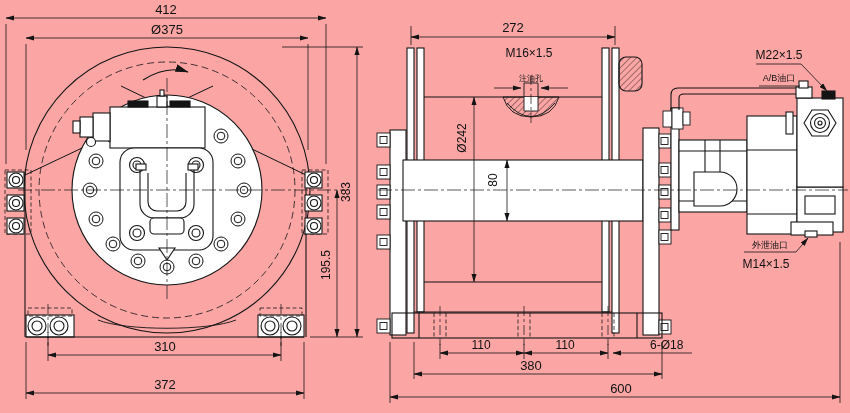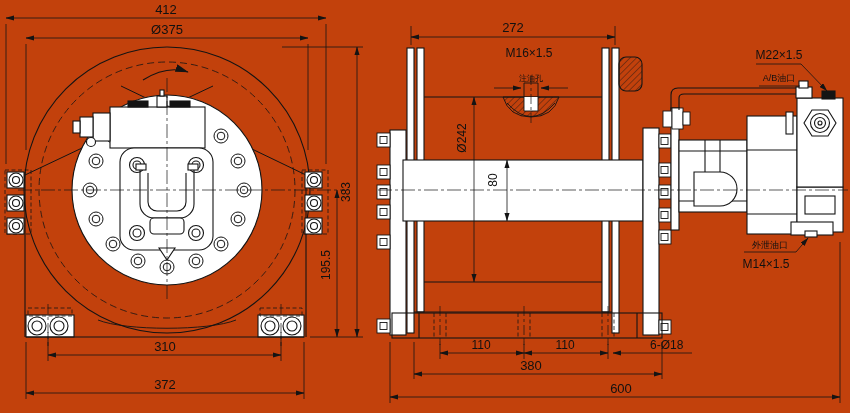--- a/index.html
+++ b/index.html
@@ -1,16 +1,16 @@
 <!DOCTYPE html>
 <html><head>
 <meta charset="utf-8">
 <style>
   html,body{margin:0;padding:0;background:#fff;}
-  .canvas{width:850px;height:413px;background:#c2410c;position:relative;overflow:hidden;
+  .canvas{width:850px;height:413px;background:#fca5a5;position:relative;overflow:hidden;
           font-family:"Liberation Sans", sans-serif;}
   svg{display:block}
   text{fill:#111;}
   .dimtxt{font-size:13px;}
   .dimtxt-s{font-size:12px;}
   .cjk{font-size:9px;}
   .cjk-s{font-size:8px;}
 </style>
 </head>
 <body>

